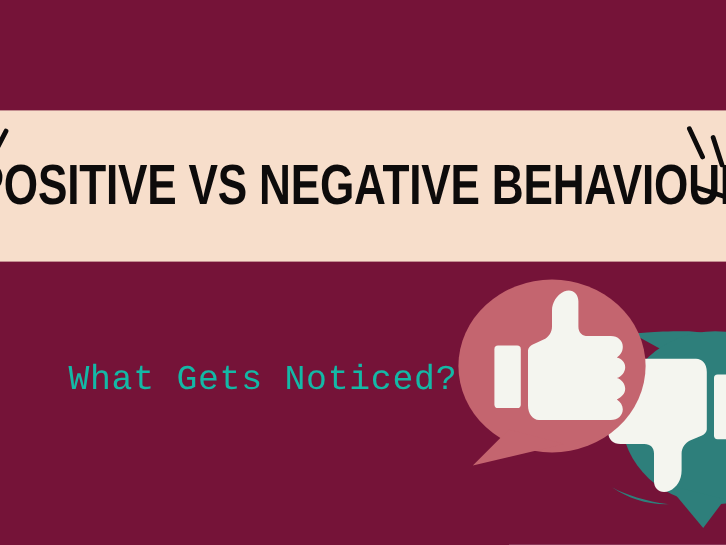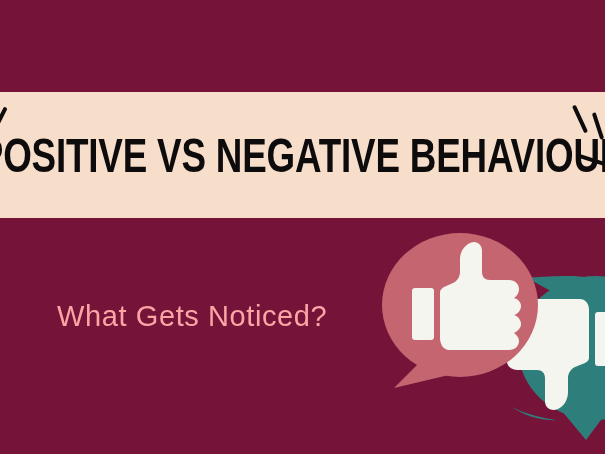--- a/index.html
+++ b/index.html
@@ -60,22 +60,22 @@
   .spark-l1 { left: -2px;  top: 14px;  width: 4px;  height: 26px; transform: rotate(27deg); }
   .spark-r1 { left: 578px; top: 12px;  width: 4px;  height: 30px; transform: rotate(-25deg); }
   .spark-r2 { left: 596px; top: 20px;  width: 4px;  height: 28px; transform: rotate(-18deg); }
   .spark-r3 { left: 590px; top: 55px;  width: 4px;  height: 26px; transform: rotate(-72deg); }
 
   
   #subtitle {
     position: absolute;
     left: 57px;
     top: 300px;
-    color: #fca5a5;
-    font-family: Liberation Sans, sans-serif;
+    color: #14b8a6;
+    font-family: Liberation Mono, monospace;
     font-weight: 400;
     font-size: 29px;
     letter-spacing: 0.6px;
     white-space: nowrap;
   }
 
   
   #bubble-group {
     position: absolute;
     left: 0;

